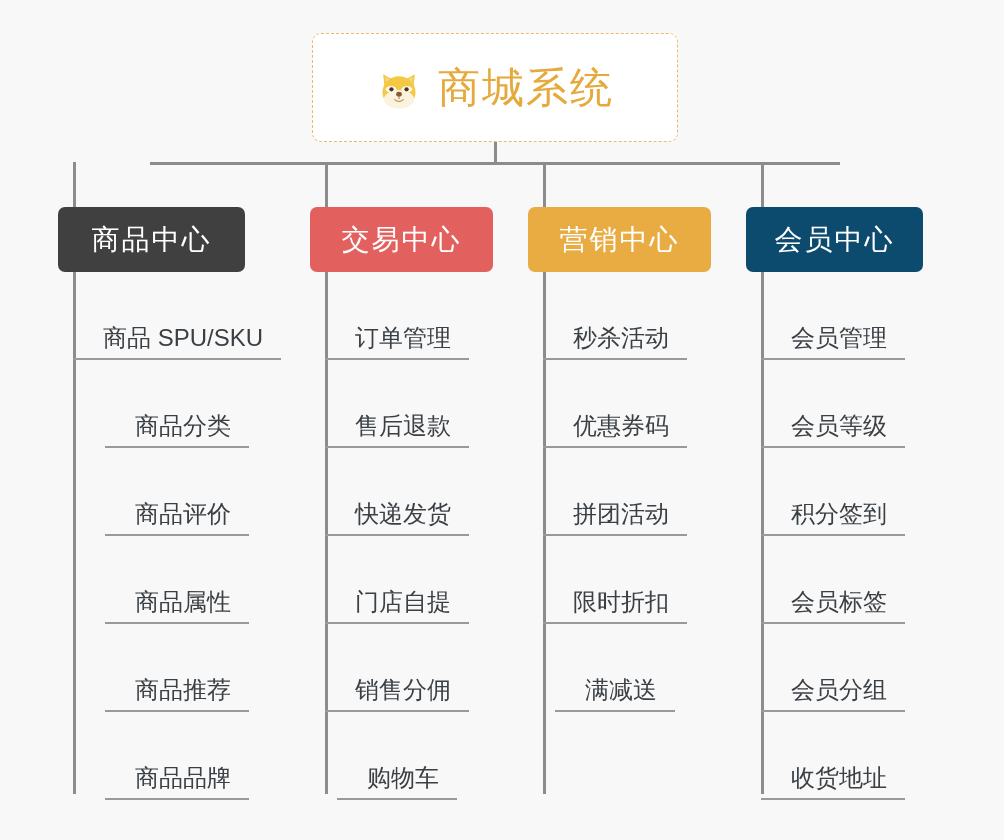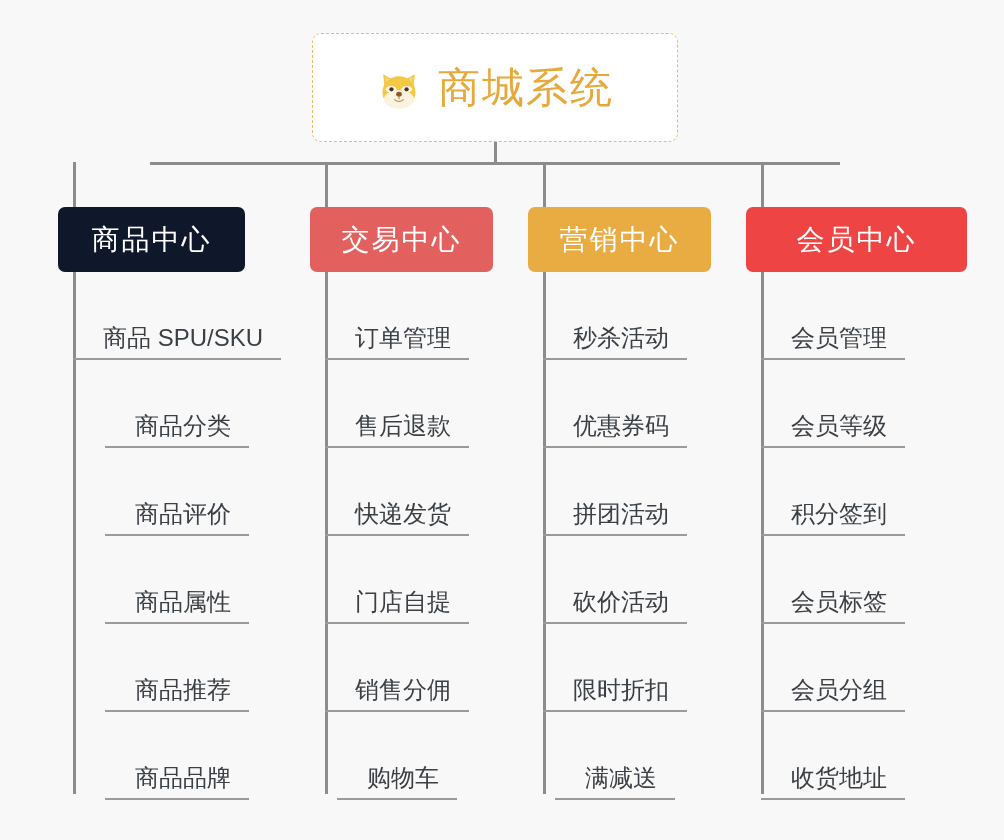--- a/index.html
+++ b/index.html
@@ -152,21 +152,21 @@
       <path d="M25.5 45 q6.5 6 13 0" stroke="#b98a50" stroke-width="1.6" fill="none"></path>
     </svg>
     <span class="root-title">商城系统</span>
   </div>
 
   <div class="conn conn-stem-root"></div>
   <div class="conn conn-bus"></div>
 
   <div class="column" id="col-0" style="left: 58px; width: 187px;">
     <div class="cat-stem" style="left: 15px;"></div>
-    <div class="cat-box" style="background: #0f172a; width: 187px;">
+    <div class="cat-box" style="background: #404040; width: 187px;">
       <span>商品中心</span>
     </div>
     <div class="spine" style="left: 15px; height: 522px;"></div>
     <div class="leaf-list" style="left: 15px;">
       <div class="leaf">
           <span class="leaf-inner">商品 SPU/SKU</span>
         </div>
       <div class="leaf">
           <span class="leaf-inner">商品分类</span>
         </div>
@@ -223,34 +223,31 @@
       <div class="leaf">
           <span class="leaf-inner">秒杀活动</span>
         </div>
       <div class="leaf">
           <span class="leaf-inner">优惠券码</span>
         </div>
       <div class="leaf">
           <span class="leaf-inner">拼团活动</span>
         </div>
       <div class="leaf">
-          <span class="leaf-inner">砍价活动</span>
-        </div>
-      <div class="leaf">
           <span class="leaf-inner">限时折扣</span>
         </div>
       <div class="leaf">
           <span class="leaf-inner">满减送</span>
         </div>
     </div>
   </div>
 
   <div class="column" id="col-3" style="left: 746px; width: 183px;">
     <div class="cat-stem" style="left: 15px;"></div>
-    <div class="cat-box" style="background: #ef4444; width: 221px;">
+    <div class="cat-box" style="background: #0c4a6e; width: 177px;">
       <span>会员中心</span>
     </div>
     <div class="spine" style="left: 15px; height: 522px;"></div>
     <div class="leaf-list" style="left: 15px;">
       <div class="leaf">
           <span class="leaf-inner">会员管理</span>
         </div>
       <div class="leaf">
           <span class="leaf-inner">会员等级</span>
         </div>

